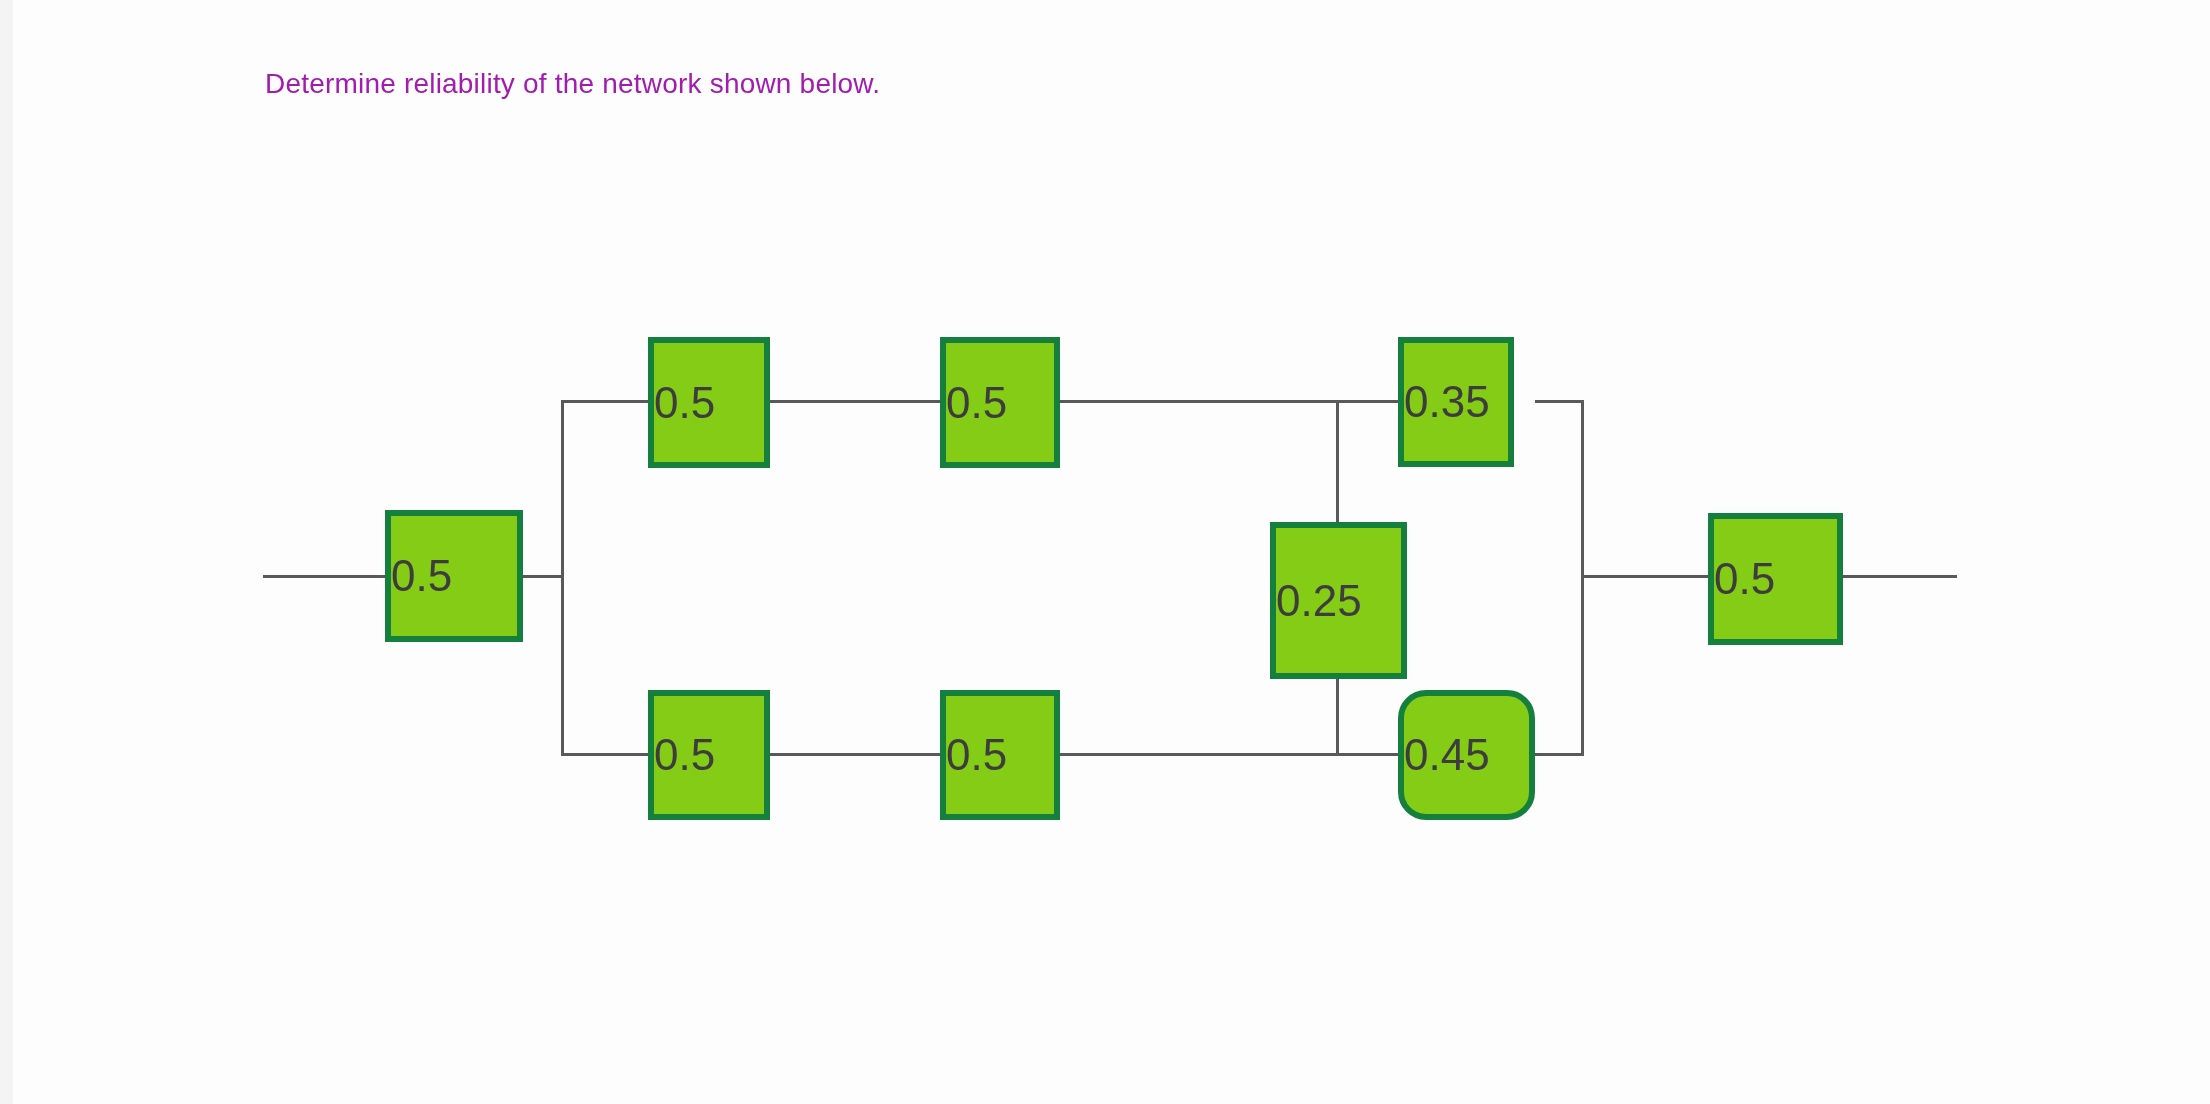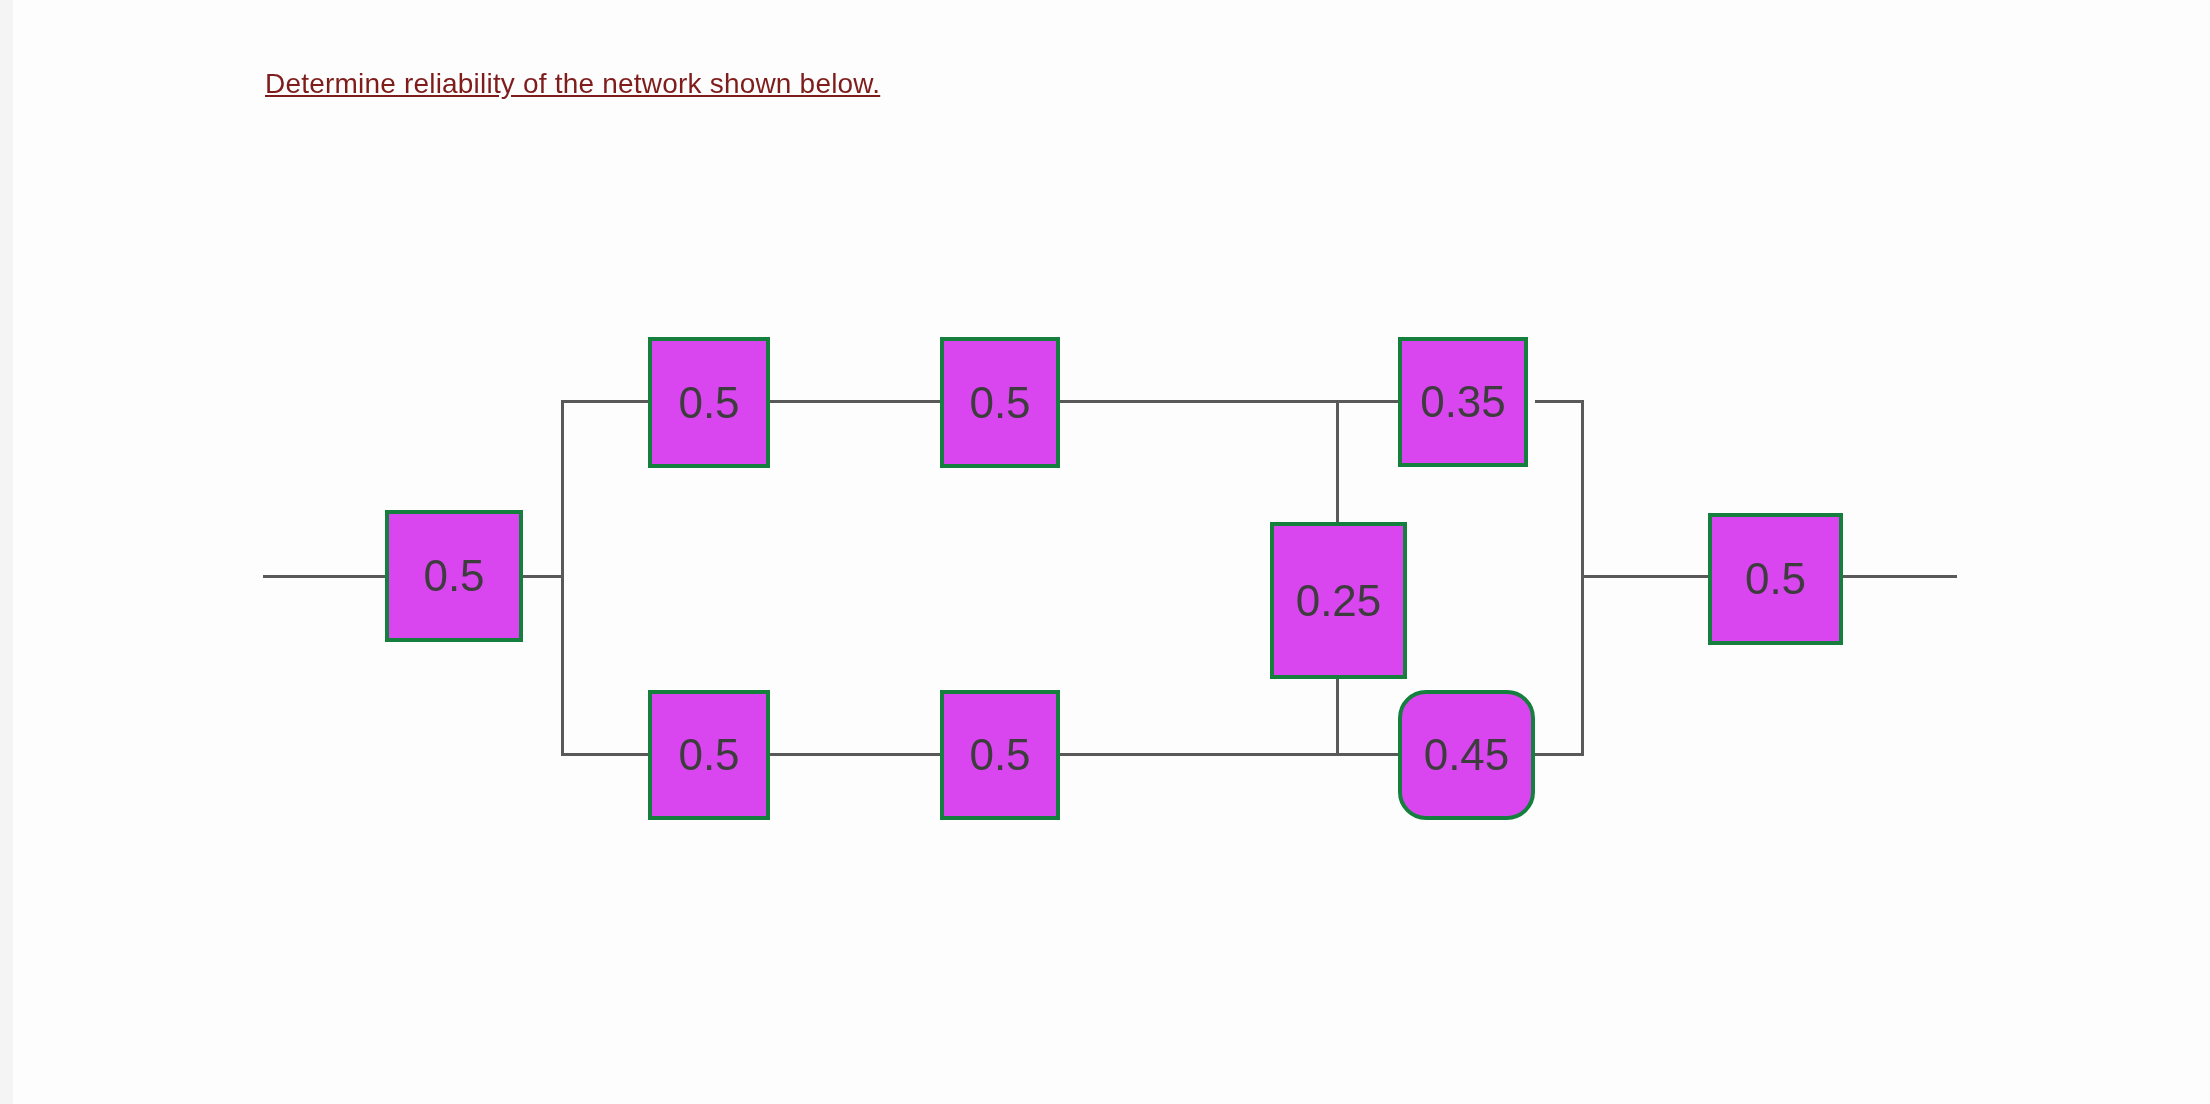--- a/index.html
+++ b/index.html
@@ -9,43 +9,43 @@
     font-family:"Liberation Sans", sans-serif;
     position:relative;
     overflow:hidden;
   }
   .page-edge{
     position:absolute;left:0;top:0;width:13px;height:100%;
     background:#f4f4f4;
   }
   .title{
     position:absolute;left:265px;top:68px;
-    font-size:28px;color:#7f1d1d;letter-spacing:0.2px;text-decoration:underline;
+    font-size:28px;color:#a21caf;letter-spacing:0.2px;
   }
   .box{
     position:absolute;
     box-sizing:border-box;
-    border:4px solid #15803d;
-    background:#d946ef;
-    display:flex;align-items:center;justify-content:center;
+    border:6px solid #15803d;
+    background:#84cc16;
+    display:flex;align-items:center;justify-content:flex-start;
   }
   .box-label{
     font-size:44px;color:#3d3d3d;
   }
   .line{
     position:absolute;background:#595959;
   }
   .h{height:3px;}
   .v{width:3px;}
 
   
   #b-source{left:385px;top:510px;width:138px;height:132px;}
   #b-top1{left:648px;top:337px;width:122px;height:131px;}
   #b-top2{left:940px;top:337px;width:120px;height:131px;}
-  #b-top3{left:1398px;top:337px;width:130px;height:130px;}
+  #b-top3{left:1398px;top:337px;width:116px;height:130px;}
   #b-bridge{left:1270px;top:522px;width:137px;height:157px;}
   #b-bot1{left:648px;top:690px;width:122px;height:130px;}
   #b-bot2{left:940px;top:690px;width:120px;height:130px;}
   #b-bot3{left:1398px;top:690px;width:137px;height:130px;border-radius:28px;}
   #b-sink{left:1708px;top:513px;width:135px;height:132px;}
 
   
   #ln-in{left:263px;top:575px;width:122px;}
   #ln-src-stub{left:523px;top:575px;width:40px;}
   #ln-split-v{left:561px;top:400px;height:356px;}

